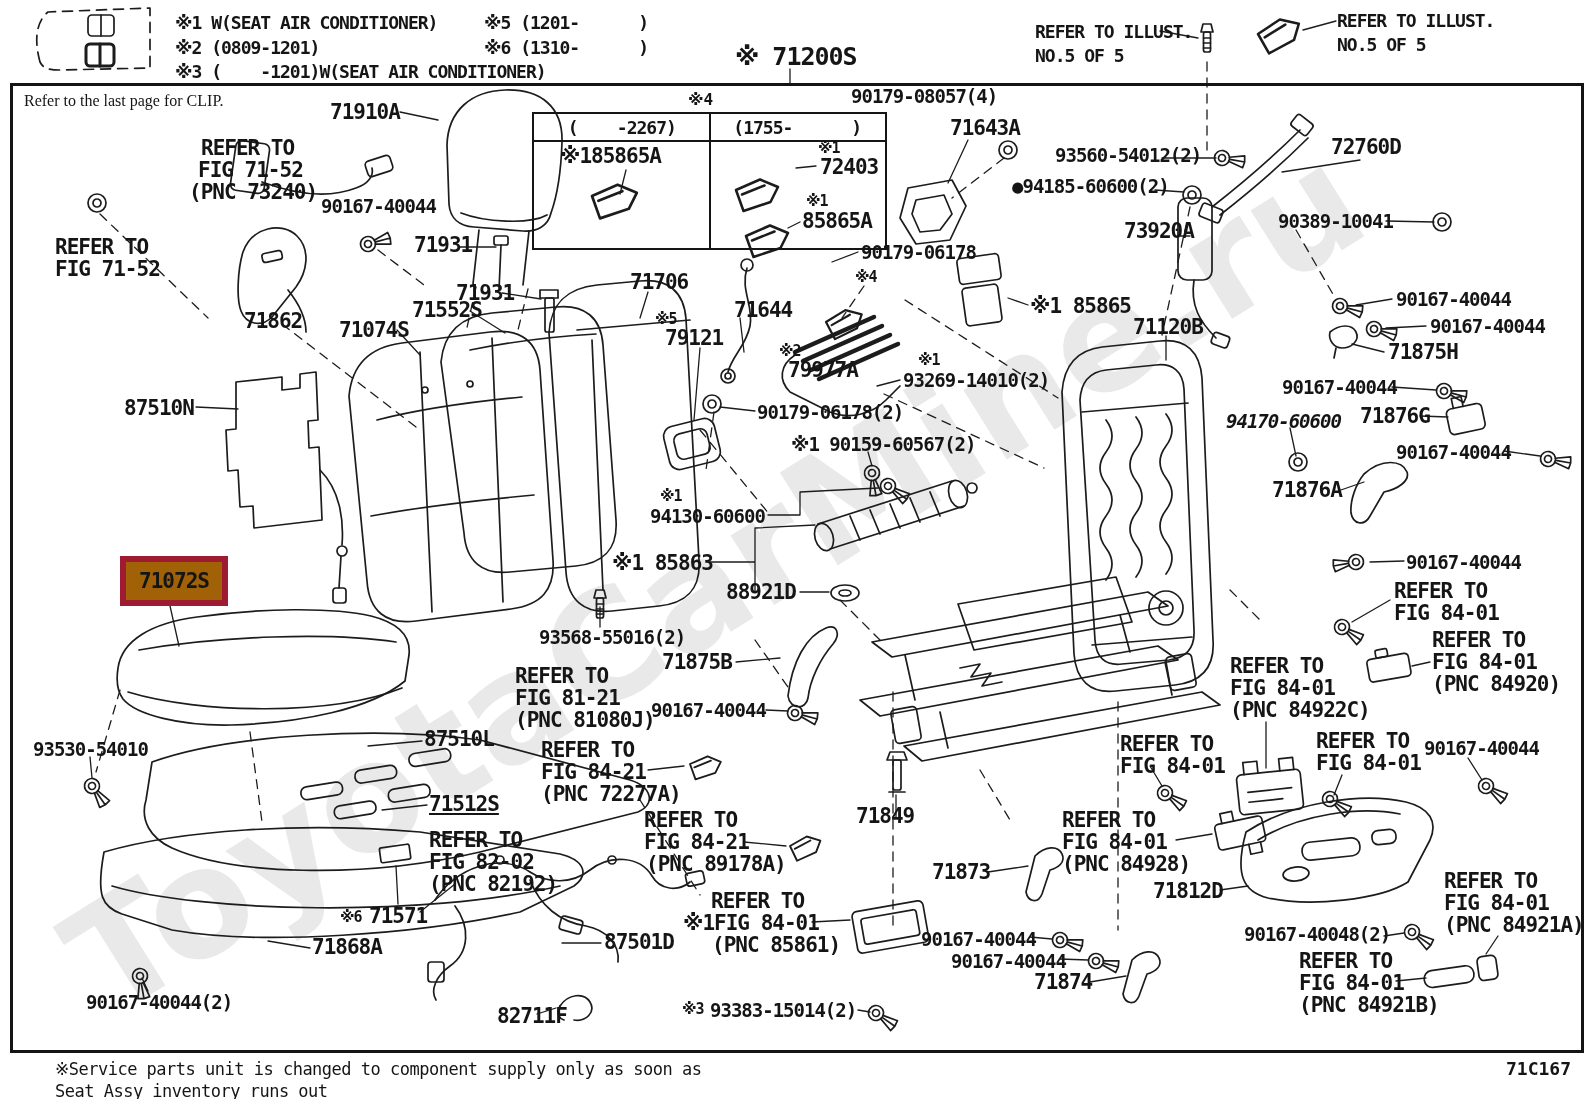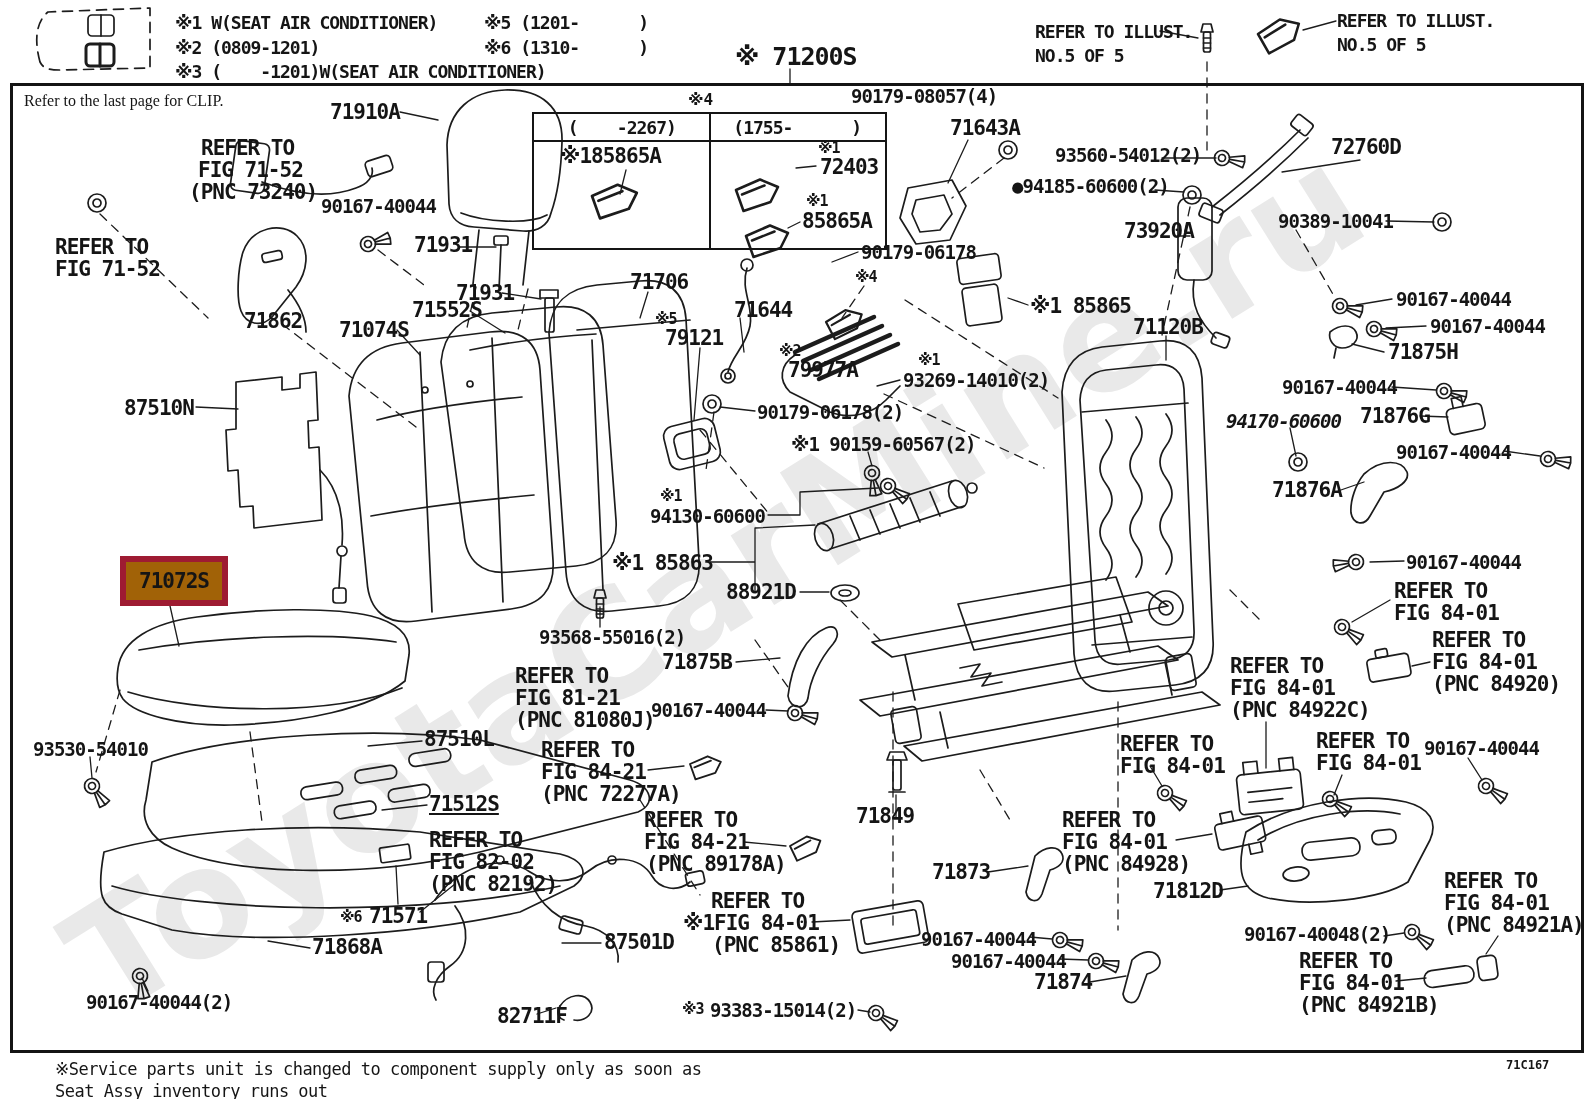--- a/index.html
+++ b/index.html
@@ -36,21 +36,21 @@
   .ptable .vdiv{position:absolute;left:175px;top:0;bottom:0;width:0;
           border-left:2.5px solid #151515;}
   .tmark{position:absolute;left:688px;top:90px;font-weight:bold;font-size:16px;z-index:4;}
   
   .hl{position:absolute;left:120px;top:556px;width:96px;height:38px;
       border:6px solid #9E1B32;background:#a16207;display:flex;align-items:center;
       justify-content:center;font-weight:bold;font-size:21px;letter-spacing:-1px;z-index:5;}
   
   .fnote{position:absolute;left:55px;font-size:17px;letter-spacing:-0.5px;z-index:4;
          white-space:pre;}
-  .fcode{position:absolute;left:1506px;top:1058px;font-weight:bold;font-size:12px;z-index:4;}
+  .fcode{position:absolute;left:1506px;top:1058px;font-weight:bold;font-size:18px;z-index:4;}
 </style>
 </head>
 <body>
 
 <div class="stage">
 
   <svg class="art" width="1592" height="1099" viewBox="0 0 1592 1099">
     <defs>
       <g id="scr">
         <circle cx="0" cy="0" r="7.5"></circle>

